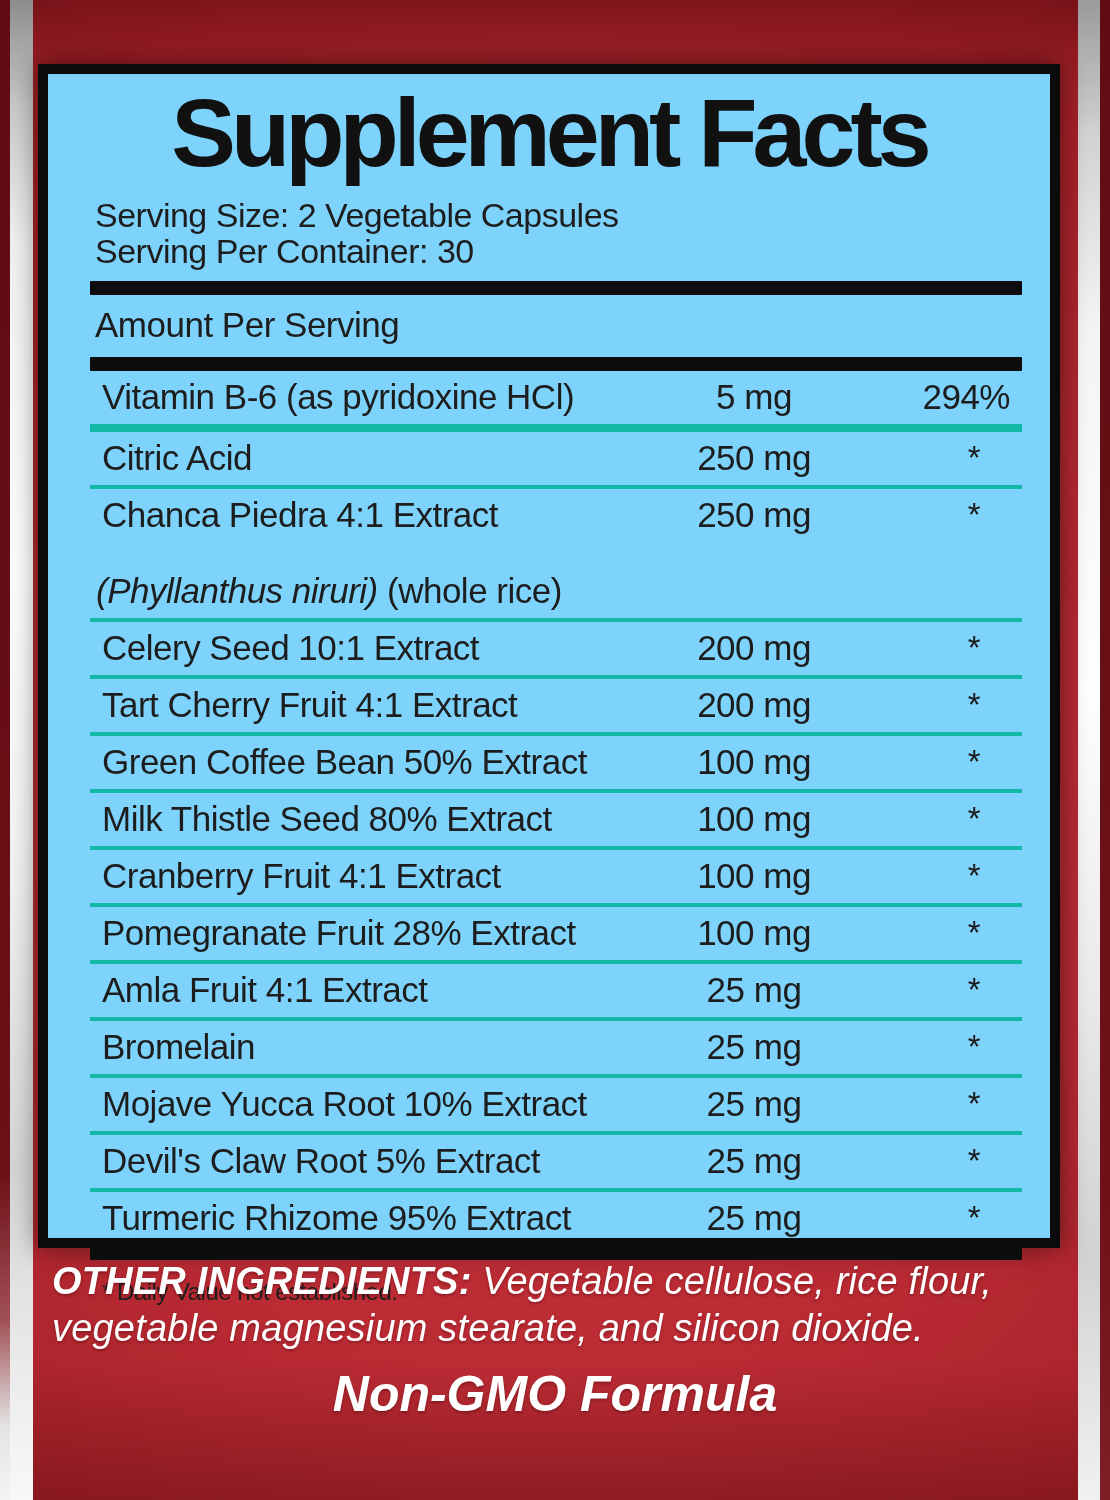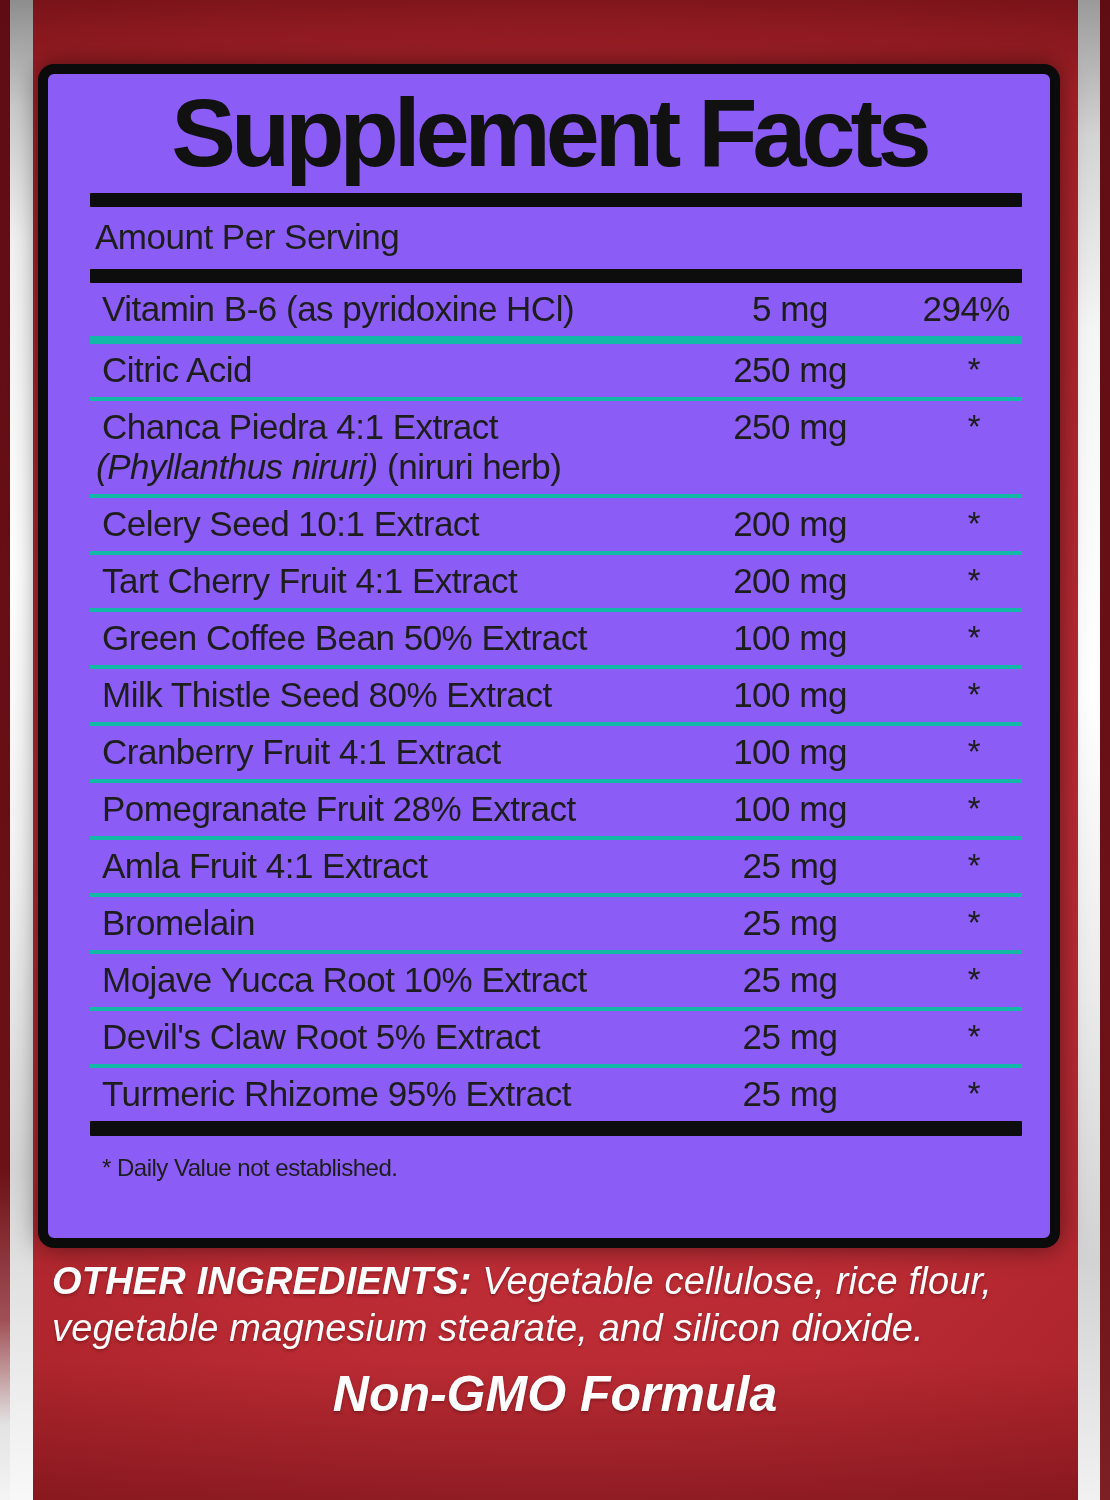--- a/index.html
+++ b/index.html
@@ -27,23 +27,23 @@
     background:linear-gradient(180deg,#8d8d8d 0%,#c9c9c9 7%,#f1f1f1 16%,#ffffff 38%,#f3f3f3 58%,#d6d6d6 78%,#ececec 92%,#f8f8f8 100%);}
   .strip-silver-right{right:10px;width:22px;
     background:linear-gradient(180deg,#9a9a9a 0%,#d3d3d3 9%,#f5f5f5 22%,#ffffff 46%,#ebebeb 66%,#d2d2d2 84%,#f1f1f1 100%);}
   .strip-dark-right{right:0;width:10px;
     background:linear-gradient(180deg,#5f0d13 0%,#6f1218 80%,#7c2026 100%);}
   
   .panel{
     position:absolute;left:38px;top:64px;
     width:1022px;height:1184px;
     box-sizing:border-box;
-    background:#8b5cf6;
+    background:#7dd3fc;
     border:10px solid #0b0b0b;
-    border-radius:16px;
+    border-radius:0;
     box-shadow:0 0 26px rgba(0,0,0,.5);
     color:#1d1d1d;
   }
   .title{
     margin:10px 0 0 0;
     text-align:center;
     font-size:97px;line-height:97px;
     font-weight:700;letter-spacing:-5px;
     color:#111;
   }
@@ -63,20 +63,21 @@
     font-size:35px;letter-spacing:-0.5px;
   }
   .rows{}
   .row{
     display:grid;
     grid-template-columns:1fr 200px 132px;
     align-items:start;
     padding:6px 0 7px 0;
     font-size:35px;line-height:40px;
     letter-spacing:-0.5px;
+    gap:36px;
   }
   .row + .row{border-top:4px solid #14b8a6;}
   .row:nth-child(2){border-top-width:8px;}
   .rname{padding-left:12px;}
   .ramt{text-align:center;white-space:nowrap;}
   .rdv{text-align:right;padding-right:12px;}
   .rdv.ast{padding-right:42px;font-size:33px;}
   .subline{grid-column:1 / -1;padding-left:6px;display:block;}
   .subline i{font-style:italic;}
   .footnote{
@@ -108,20 +109,24 @@
 <div class="page">
   <div class="bg"></div>
   <div class="strip strip-dark-left"></div>
   <div class="strip strip-silver-left"></div>
   <div class="strip strip-silver-right"></div>
   <div class="strip strip-dark-right"></div>
 
   <section class="panel">
     <h1 class="title">Supplement Facts</h1>
 
+    <div class="serving">
+      <div>Serving Size: 2 Vegetable Capsules</div>
+      <div>Serving Per Container: 30</div>
+    </div>
 
     <div class="tablewrap">
       <div class="bar b1"></div>
 
       <div class="table-head">
         <span>Amount Per Serving</span>
       </div>
 
       <div class="bar b2"></div>
 
@@ -135,21 +140,21 @@
   <div class="row">
     <span class="rname">Citric Acid</span>
     <span class="ramt">250 mg</span>
     <span class="rdv ast">*</span>
   </div>
 
   <div class="row">
     <span class="rname">Chanca Piedra 4:1 Extract</span>
     <span class="ramt">250 mg</span>
     <span class="rdv ast">*</span>
-  <span class="subline"><i>(Phyllanthus niruri)</i><span> (niruri herb)</span></span>
+  <span class="subline"><i>(Phyllanthus niruri)</i><span> (whole rice)</span></span>
           </div>
 
   <div class="row">
     <span class="rname">Celery Seed 10:1 Extract</span>
     <span class="ramt">200 mg</span>
     <span class="rdv ast">*</span>
   </div>
 
   <div class="row">
     <span class="rname">Tart Cherry Fruit 4:1 Extract</span>

